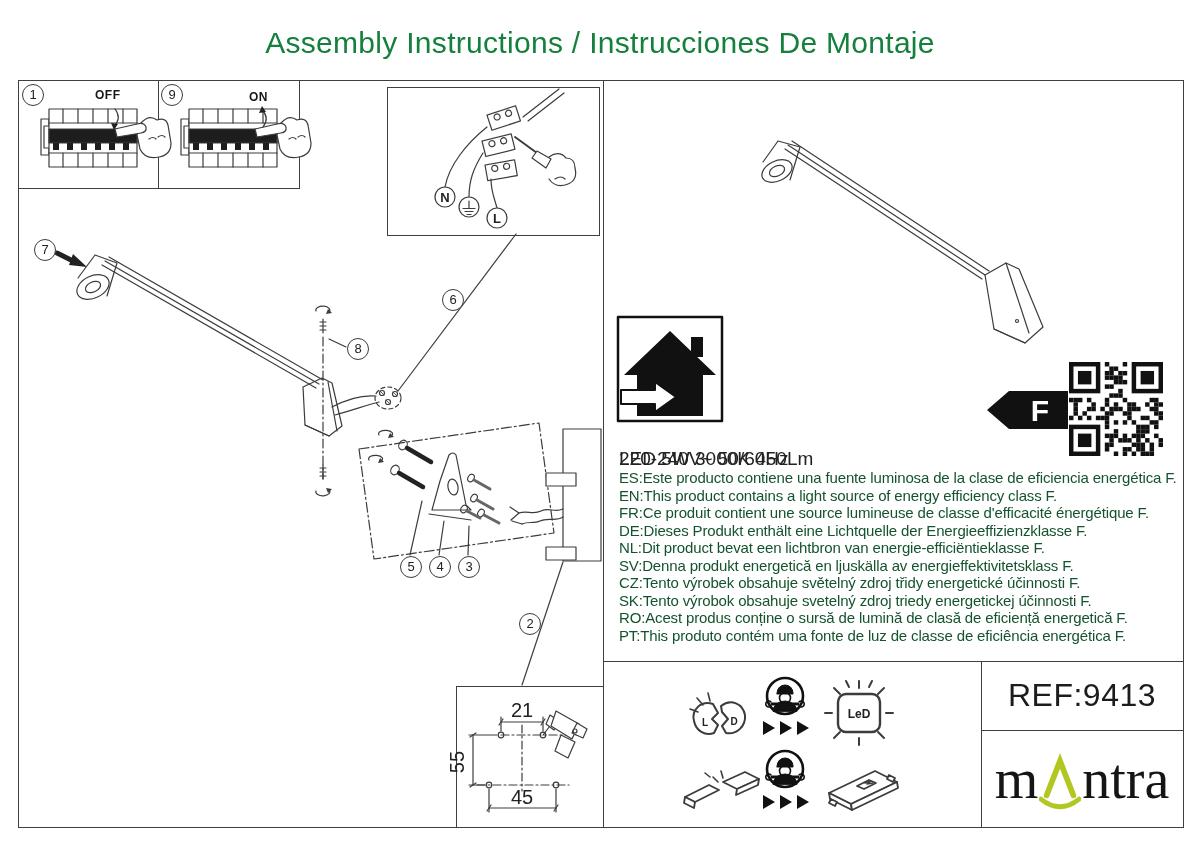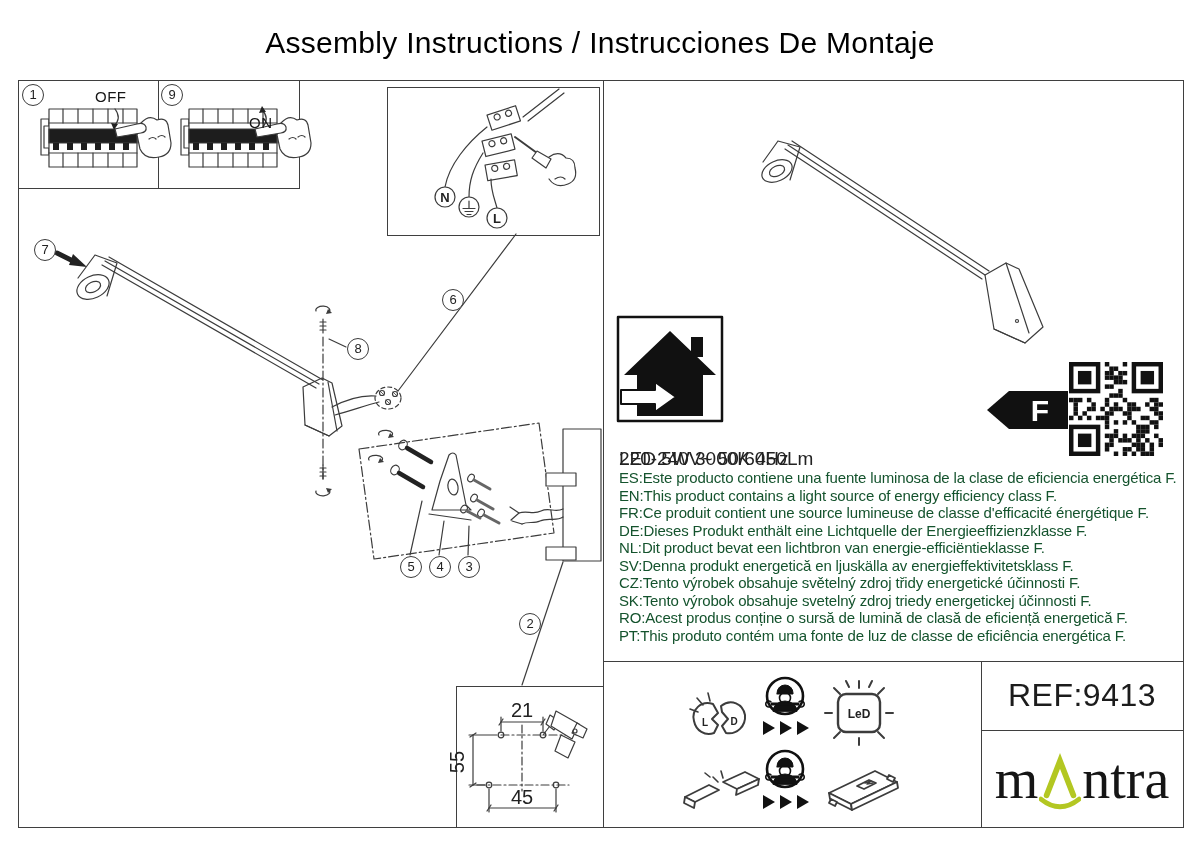--- a/index.html
+++ b/index.html
@@ -1,24 +1,24 @@
 <!DOCTYPE html>
 <html><head>
 <meta charset="utf-8">
 <style>
   html,body{margin:0;padding:0;}
   body{width:1200px;height:856px;position:relative;background:#fff;
        font-family:"Liberation Sans",sans-serif;color:#111;overflow:hidden;}
   .title{position:absolute;top:26px;left:0;width:100%;text-align:center;
-         font-size:30px;color:#000000;letter-spacing:.3px;}
+         font-size:30px;color:#15803d;letter-spacing:.3px;}
   .main{position:absolute;left:18px;top:80px;width:1164px;height:746px;
         border:1.4px solid #3f3f3f;}
   .bx{position:absolute;border:0 solid #3f3f3f;}
   #art{position:absolute;left:0;top:0;pointer-events:none;}
-  .steplabel{position:absolute;font-weight:normal;font-size:15px;letter-spacing:.5px;color:#161616;}
+  .steplabel{position:absolute;font-weight:bold;font-size:12px;letter-spacing:.5px;color:#161616;}
   .co{position:absolute;width:20px;height:20px;border:1.3px solid #3c3c3c;border-radius:50%;
       background:#fff;font-size:13px;line-height:20px;text-align:center;color:#222;z-index:5;}
   .spec{position:absolute;left:600px;font-size:19px;color:#222;white-space:nowrap;}
   .langs{position:absolute;left:600px;top:388px;width:566px;font-size:15px;
          line-height:17.55px;letter-spacing:-.15px;white-space:nowrap;color:#14532d;}
   .ref{position:absolute;left:962px;top:580px;width:202px;height:69px;display:flex;
        align-items:center;justify-content:center;font-size:32px;letter-spacing:.5px;color:#1c1c1c;text-align:right;}
   .brand{position:absolute;left:962px;top:649px;width:202px;height:97px;display:flex;
          align-items:center;justify-content:center;font-family:"Liberation Serif",serif;
          font-size:56px;color:#151515;}
@@ -417,21 +417,21 @@
         <text x="426" y="121" text-anchor="middle" font-size="13" font-weight="bold">N</text>
         <text x="478" y="142" text-anchor="middle" font-size="13" font-weight="bold">L</text>
         <text x="503" y="636" text-anchor="middle" font-size="20">21</text>
         <text transform="translate(445,681) rotate(-90)" text-anchor="middle" font-size="20">55</text>
         <text x="503" y="723" text-anchor="middle" font-size="20">45</text>
       </g>
     </g>
   </svg>
 
   <span class="steplabel" style="left:76px;top:7px;">OFF</span>
-  <span class="steplabel" style="left:230px;top:9px;margin-top:24px;">ON</span>
+  <span class="steplabel" style="left:230px;top:9px;">ON</span>
 
   <div class="co" style="left:3px;top:3px;">1</div>
   <div class="co" style="left:142px;top:3px;">9</div>
   <div class="co" style="left:15px;top:158px;">7</div>
   <div class="co" style="left:328px;top:257px;">8</div>
   <div class="co" style="left:423px;top:208px;">6</div>
   <div class="co" style="left:381px;top:475px;">5</div>
   <div class="co" style="left:410px;top:475px;">4</div>
   <div class="co" style="left:439px;top:475px;">3</div>
   <div class="co" style="left:500px;top:532px;">2</div>

